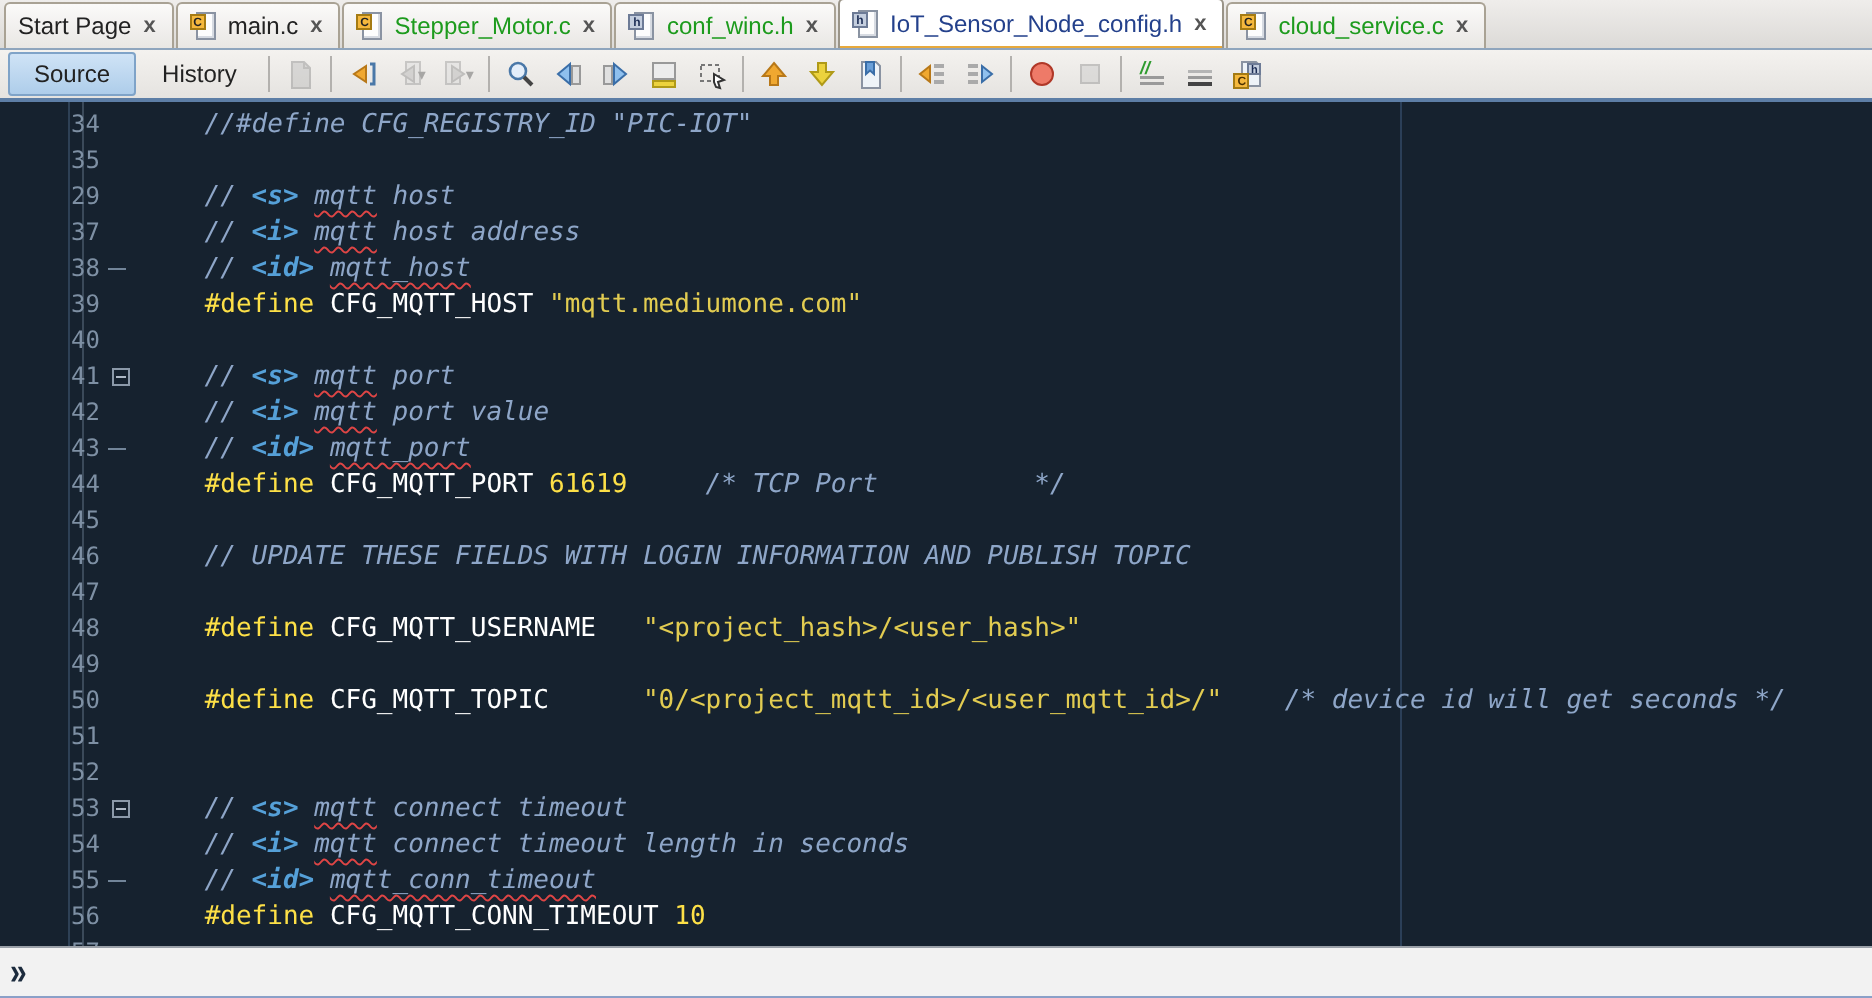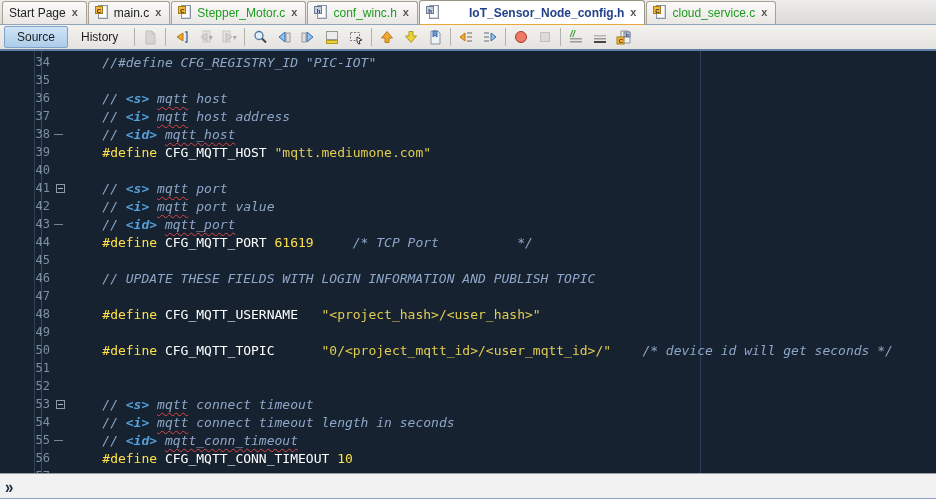--- a/index.html
+++ b/index.html
@@ -2,26 +2,26 @@
 <html><head>
 <meta charset="utf-8">
 <style>
   * { margin:0; padding:0; box-sizing:border-box; }
   html,body { width:936px; height:499px; overflow:hidden; }
   body { font-family:"Liberation Sans", sans-serif; background:#e8e6e3; }
   .window { width:936px; height:499px; display:flex; flex-direction:column; }
 
   
   .tabbar { height:25px; background:linear-gradient(#efedeb,#dcdad7); border-bottom:1px solid #8fa5bd;
-            display:flex; align-items:center; padding-left:2px; }
+            display:flex; align-items:flex-end; padding-left:2px; }
   .tab { display:flex; align-items:center; gap:5px; height:23px; padding:0 7px 0 6px;
          background:linear-gradient(#fbfaf9,#e9e7e4); border:1px solid #a9a294; border-bottom:none;
          border-radius:3px 3px 0 0; margin-right:1px; font-size:12px; color:#222; cursor:default; }
   .tab.active { background:#ffffff; height:25px; border-color:#9a9488; box-shadow:0 -1px 0 #e7a93c inset; }
-  .tab.active .tab-label { font-weight:bold;margin-left:24px; }
+  .tab.active .tab-label { font-weight:normal; }
   .tab-label.txt-new { color:#1d9b1d; }
   .tab-label.txt-active { color:#24418c; }
   .tab-close { font-size:11px; font-weight:bold; color:#555; padding:0 1px; line-height:1; cursor:pointer; }
   .fileicon { position:relative; width:14px; height:15px; flex:0 0 auto; }
   .fileicon .page { position:absolute; left:3px; top:0; width:10px; height:14px; background:#fdfdfd;
                     border:1px solid #8a93a2; box-shadow:inset -1px -1px 0 #d7dbe2; }
   .fileicon .badge { position:absolute; left:0; top:1px; width:8px; height:8px; font-size:6px; font-weight:bold;
                      line-height:8px; text-align:center; border:1px solid #9a7714; color:#222; }
   .fileicon .badge.b-c { background:#f5b83d; border-color:#a57b13; }
   .fileicon .badge.b-h { background:#c4cede; border-color:#6d7b96; color:#1c2d55; }
@@ -258,21 +258,21 @@
           <div class="lnum">34</div>
           <div class="foldcell"></div>
           <div class="ctext"><span class="c-cmt">    //#define CFG_REGISTRY_ID "PIC-IOT"</span></div>
         </div>
         <div class="cline">
           <div class="lnum">35</div>
           <div class="foldcell"></div>
           <div class="ctext"></div>
         </div>
         <div class="cline">
-          <div class="lnum">36</div>
+          <div class="lnum">29</div>
           <div class="foldcell"></div>
           <div class="ctext"><span class="c-cmt">    // </span><span class="c-tag">&lt;s&gt;</span><span class="c-cmt"> </span><span class="c-cmt err">mqtt</span><span class="c-cmt"> host</span></div>
         </div>
         <div class="cline">
           <div class="lnum">37</div>
           <div class="foldcell"></div>
           <div class="ctext"><span class="c-cmt">    // </span><span class="c-tag">&lt;i&gt;</span><span class="c-cmt"> </span><span class="c-cmt err">mqtt</span><span class="c-cmt"> host address</span></div>
         </div>
         <div class="cline">
           <div class="lnum">38</div>

